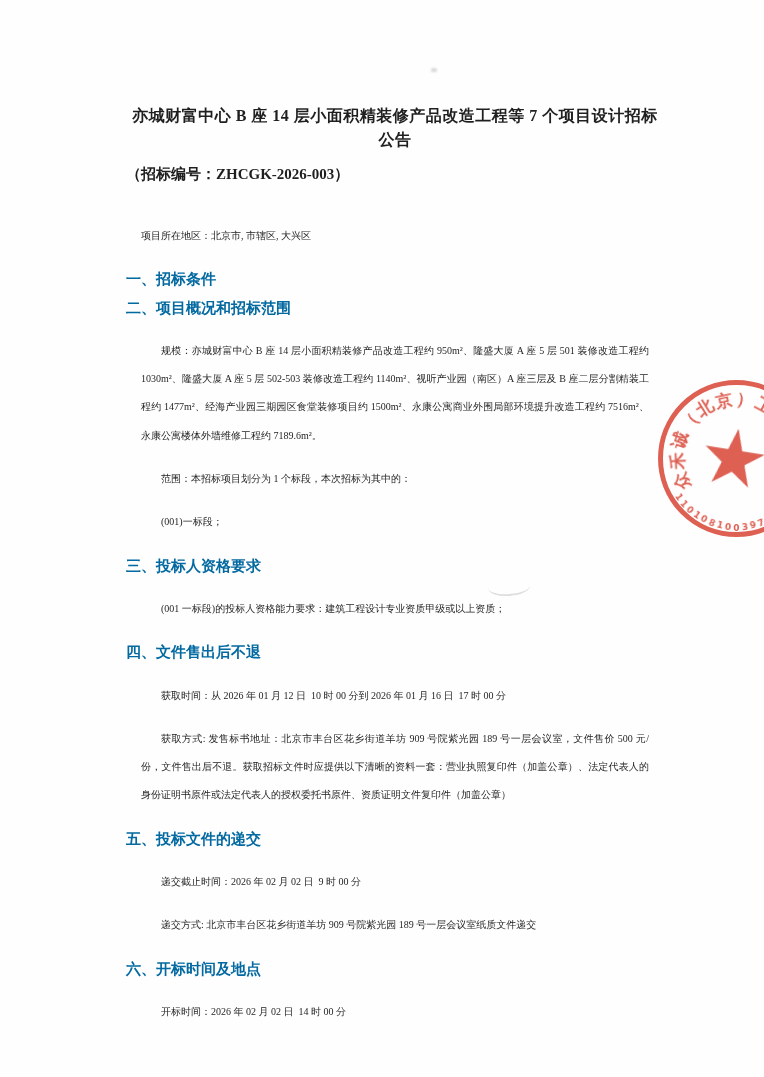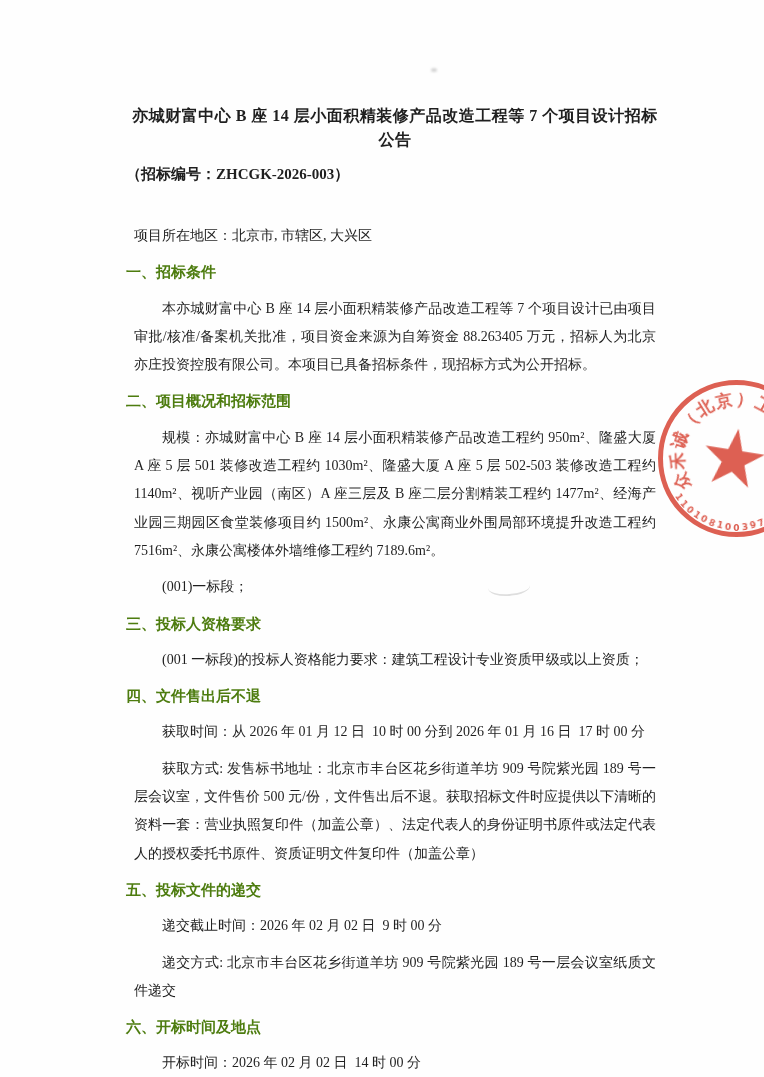--- a/index.html
+++ b/index.html
@@ -35,35 +35,35 @@
     letter-spacing: 0.5px;
   }
   .doc-subtitle {
     margin: 10px 0 0 0;
     font-size: 15px;
     line-height: 24px;
     font-weight: 700;
     text-align: left;
   }
   p.body-line {
-    margin: 8px;
-    font-size: 14px;
+    margin: 15px;
+    font-size: 10px;
     line-height: 28.3px;
     text-align: justify;
   }
   p.loc {
     margin-top: 36px;
   }
   h2.sec-heading {
     margin: 0;
     font-size: 15px;
     line-height: 28.3px;
     font-weight: 700;
     font-family: "Liberation Sans", "DejaVu Sans", sans-serif;
-    color: #4d7c0f;
+    color: #0369a1;
   }
   .indent { text-indent: 2em; }
   .pre { white-space: pre-wrap; }
   .em-italic { font-style: italic; }
 
   
   .seal {
     position: absolute;
     left: 658px;
     top: 380px;
@@ -131,24 +131,24 @@
 
 <div class="page">
 
   <div class="content">
     <h1 class="doc-title">亦城财富中心 B 座 14 层小面积精装修产品改造工程等 7 个项目设计招标公告</h1>
     <div class="doc-subtitle">（招标编号：ZHCGK-2026-003）</div>
 
     <p class="body-line loc">项目所在地区：北京市, 市辖区, 大兴区</p>
 
     <h2 class="sec-heading">一、招标条件</h2>
-    <p class="body-line indent">本亦城财富中心 B 座 14 层小面积精装修产品改造工程等 7 个项目设计已由项目审批/核准/备案机关批准，项目资金来源为自筹资金 88.263405 万元，招标人为北京亦庄投资控股有限公司。本项目已具备招标条件，现招标方式为公开招标。</p>
 
     <h2 class="sec-heading">二、项目概况和招标范围</h2>
     <p class="body-line indent">规模：亦城财富中心 B 座 14 层小面积精装修产品改造工程约 950m²、隆盛大厦 A 座 5 层 501 装修改造工程约 1030m²、隆盛大厦 A 座 5 层 502-503 装修改造工程约 1140m²、视听产业园（南区）A 座三层及 B 座二层分割精装工程约 1477m²、经海产业园三期园区食堂装修项目约 1500m²、永康公寓商业外围局部环境提升改造工程约 7516m²、永康公寓楼体外墙维修工程约 7189.6m²。</p>
+    <p class="body-line indent">范围：本招标项目划分为 1 个标段，本次招标为其中的：</p>
     <p class="body-line indent">(001)一标段；</p>
 
     <h2 class="sec-heading">三、投标人资格要求</h2>
     <p class="body-line indent">(001 一标段)的投标人资格能力要求：建筑工程设计专业资质甲级或以上资质；</p>
 
     <h2 class="sec-heading">四、文件售出后不退</h2>
     <p class="body-line indent pre">获取时间：从 2026 年 01 月 12 日  10 时 00 分到 2026 年 01 月 16 日  17 时 00 分</p>
     <p class="body-line indent">获取方式: 发售标书地址：北京市丰台区花乡街道羊坊 909 号院紫光园 189 号一层会议室，文件售价 500 元/份，文件售出后不退。获取招标文件时应提供以下清晰的资料一套：营业执照复印件（加盖公章）、法定代表人的身份证明书原件或法定代表人的授权委托书原件、资质证明文件复印件（加盖公章）</p>
 
     <h2 class="sec-heading">五、投标文件的递交</h2>

